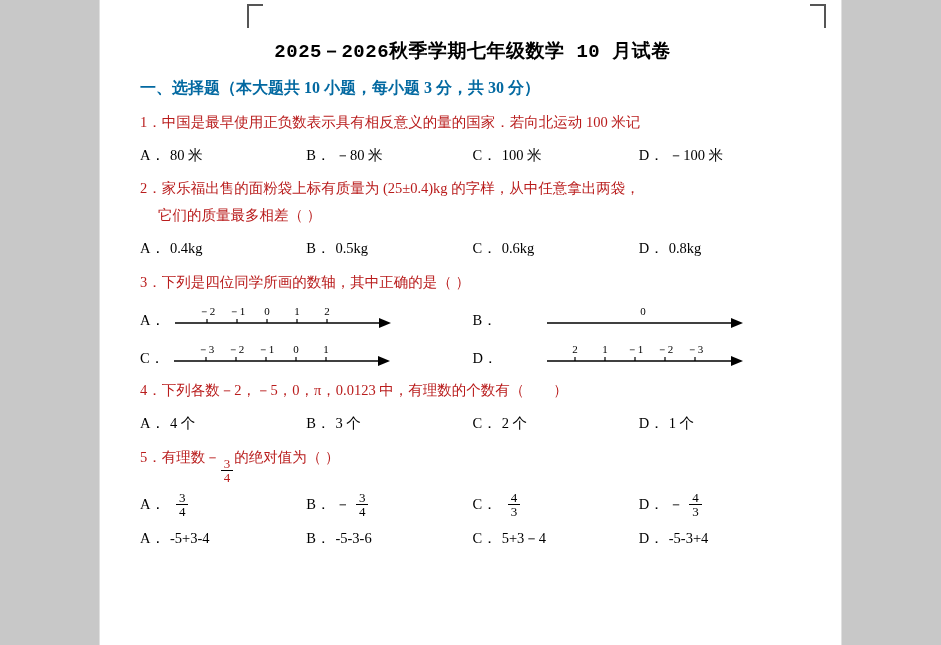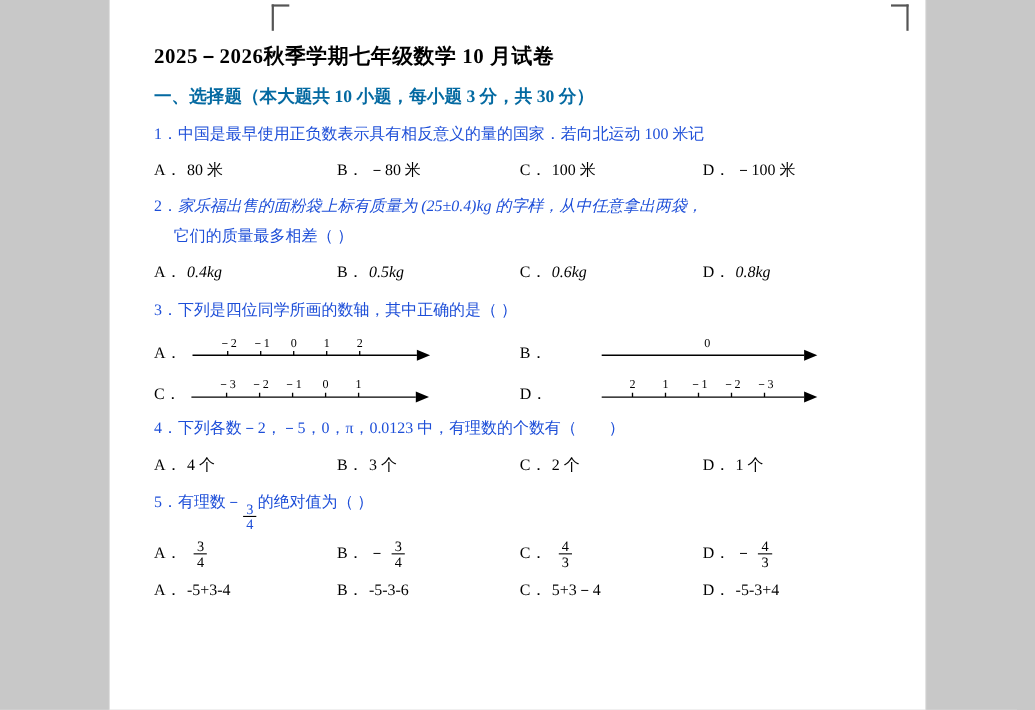--- a/index.html
+++ b/index.html
@@ -72,55 +72,56 @@
     border-right: 2px solid #555;
     border-top: 2px solid #555;
   }
   .content {
     position: absolute;
     left: 40px;
     top: 38px;
     width: 665px;
   }
   .doc-title {
+    text-align: center;
     font-size: 19px;
     font-weight: bold;
     letter-spacing: 0.5px;
     color: #000;
     margin: 0 0 14px 0;
-    font-family: Liberation Serif, serif;
+    font-family: Liberation Mono, monospace;
   }
   .section-head {
     font-size: 16px;
     font-weight: bold;
     margin: 0 0 10px 0;
     color: #0369a1;
   }
   .q {
     font-size: 14.5px;
     line-height: 1.85;
-    color: #1d4ed8;
+    color: #b91c1c;
     margin: 0 0 6px 0;
   }
   .q-text { display: block; }
   .opts {
     display: flex;
     font-size: 14.5px;
     line-height: 1.9;
     color: #000;
     margin: 0 0 6px 0;
   }
   .opt {
     width: 25%;
     display: flex;
     align-items: center;
     gap: 5px;
   }
   .opt .lbl { font-weight: normal; }
-  .italic { font-style: italic; }
+  .italic { }
   .frac {
     display: inline-flex;
     flex-direction: column;
     align-items: center;
     vertical-align: -0.45em;
     line-height: 1.05;
     font-size: 13px;
     margin: 0 1px;
   }
   .frac .num { border-bottom: 1px solid #000; padding: 0 3px; }

